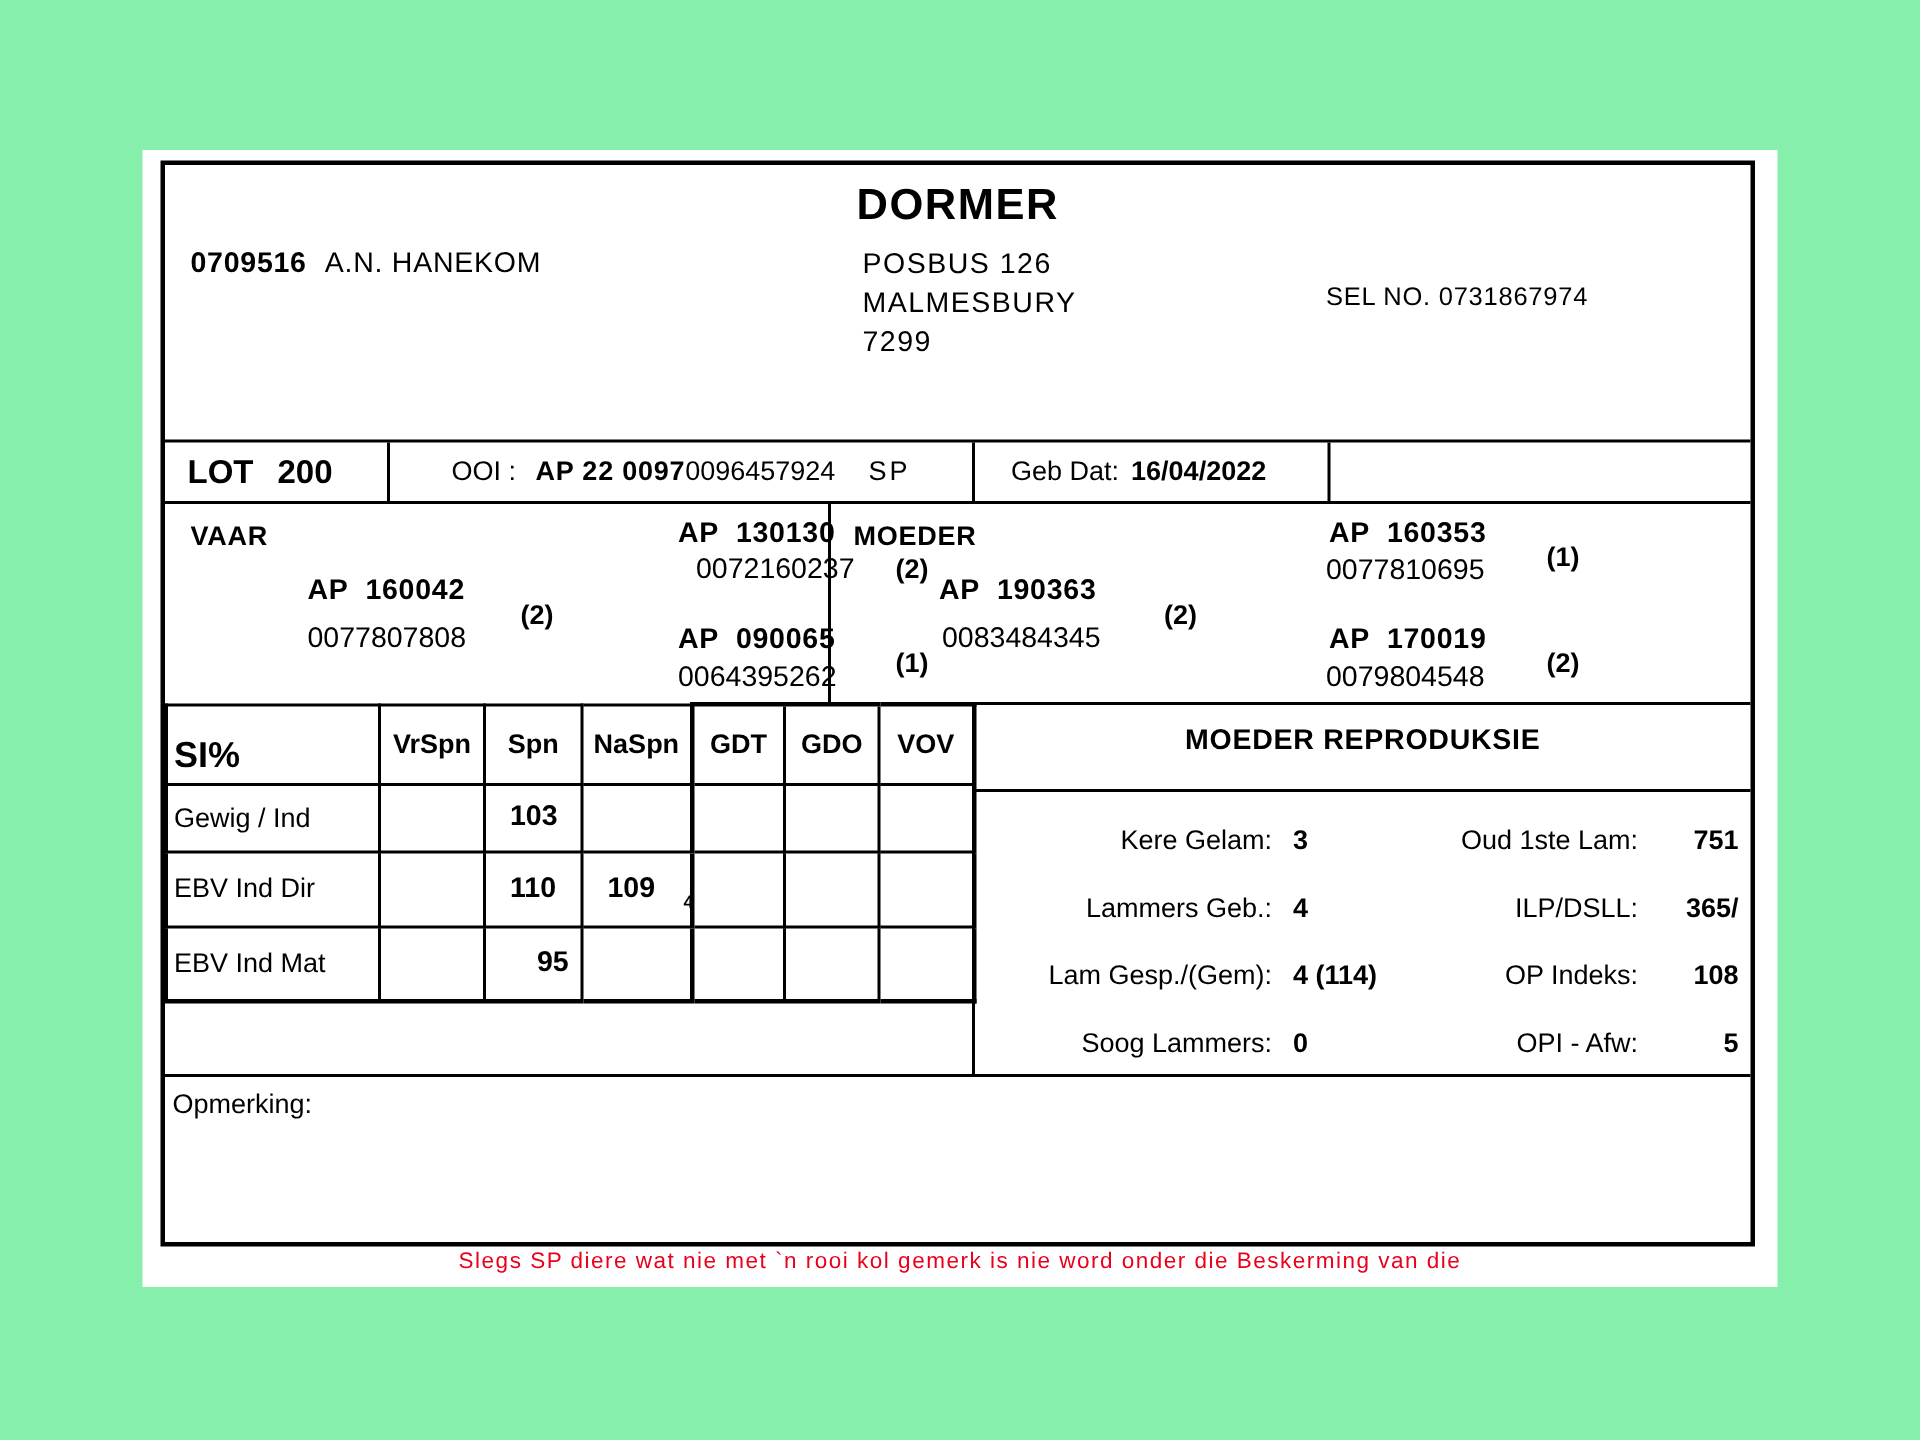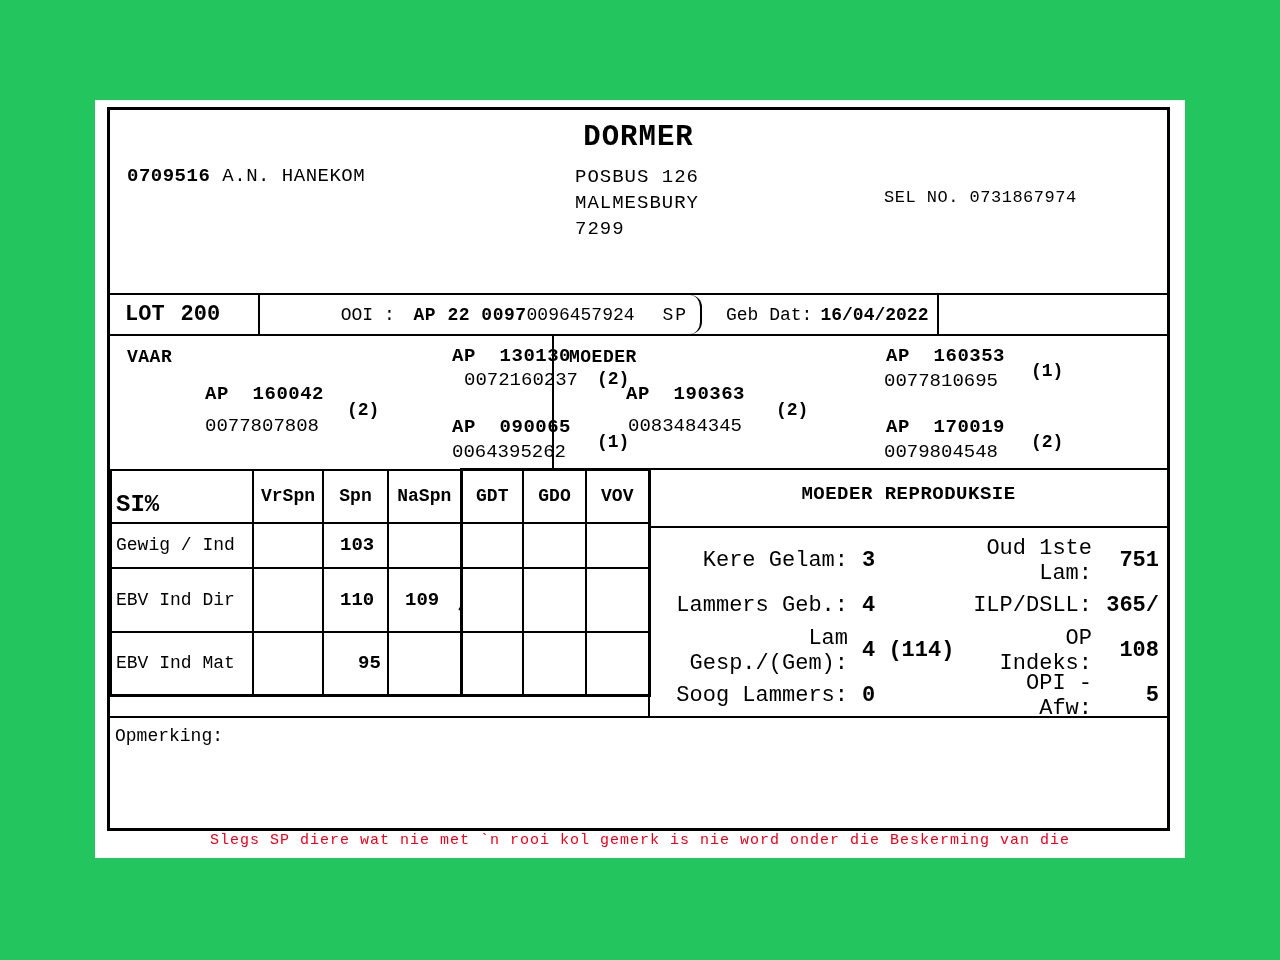--- a/index.html
+++ b/index.html
@@ -1,37 +1,37 @@
 <!DOCTYPE html>
 <html><head>
 <meta charset="utf-8">
 <style>
   * { margin:0; padding:0; box-sizing:border-box; }
   html,body { width:1280px; height:960px; }
   body { background:#333333; font-family:"Liberation Sans", sans-serif; color:#000; }
-  .stage { position:relative; width:1280px; height:960px; background:#22c55e; overflow:hidden;font-family:Liberation Mono, monospace; }
+  .stage { position:relative; width:1280px; height:960px; background:#86efac; overflow:hidden; }
   .sheet { position:absolute; left:95px; top:100px; width:1090px; height:758px; background:#ffffff; }
   .card { position:absolute; left:12px; top:7px; width:1063px; height:724px; border:3px solid #000; background:#fff; }
   .abs { position:absolute; }
   .b { font-weight:bold; }
   .id { white-space:pre; letter-spacing:0.5px; }
 
   
   .title { position:absolute; top:11px; left:0; width:100%; text-align:center; font-size:29px; font-weight:bold; letter-spacing:1px; }
   .member { position:absolute; top:55px; left:17px; font-size:19px; letter-spacing:0.5px; }
   .member .num { font-weight:bold; margin-right:12px; }
   .address { position:absolute; top:54px; left:465px; font-size:19px; line-height:26px; letter-spacing:1px; }
   .selno { position:absolute; top:78px; left:774px; font-size:17px; letter-spacing:0.5px; }
 
   
   .lot-row { position:absolute; top:183px; left:0; width:100%; height:43px; border-top:2px solid #000; border-bottom:2px solid #000; display:flex; font-size:18px; }
   .lot-row .cell { height:100%; display:flex; align-items:center; }
   .cell-lot { width:150px; padding-left:15px; border-right:2px solid #000; font-size:22px; font-weight:bold; }
   .cell-lot .lotnum { margin-left:16px; }
-  .cell-ooi { width:442px; border-right:2px solid #000; padding:0 12px; justify-content:flex-end;border-radius:12px; }
+  .cell-ooi { width:390px; border-right:2px solid #000; padding:0 12px; justify-content:center; }
   .cell-ooi .gap6 { margin-left:8px; }
   .cell-ooi .sp { margin-left:17px; letter-spacing:2px; }
   .cell-gebdat { width:237px; border-right:2px solid #000; padding-left:24px; }
   .cell-stat { flex:1; padding:0 6px 0 10px; font-size:17px; }
   .ml6 { margin-left:6px; }
   .ml8 { margin-left:8px; }
   .spacer { flex:1; }
 
   
   .pedigree { position:absolute; top:226px; left:0; width:100%; height:132px; display:flex; font-size:19px; }
@@ -43,36 +43,36 @@
   
   .main-row { position:absolute; top:358px; left:0; width:100%; height:250px; border-bottom:2px solid #000; display:flex; }
   .main-left { width:540px; border-right:2px solid #000; }
   .main-right { flex:1; position:relative; border-top:2px solid #000; }
 
   table.si { border-collapse:collapse; table-layout:fixed; width:538px; }
   table.si th, table.si td { border:2px solid #000; overflow:hidden; }
   table.si tr.head th { height:53px; font-size:18px; font-weight:bold; text-align:center; vertical-align:middle; }
   table.si td.corner { vertical-align:bottom; padding:16px 0 4px 4px; font-size:24px; }
   table.si td.rowlabel { font-size:18px; padding-left:4px; height:45px; vertical-align:middle; }
-  table.si tr.r2 td, table.si tr.r3 td { height:64px; }
+  table.si tr.r2 td, table.si tr.r3 td { height:50px; }
   table.si td.val { vertical-align:middle; padding-left:16px; font-size:19px; }
   table.si .gl { border-left:3px solid #000; }
   table.si .gr { border-right:3px solid #000; }
   table.si tr.head .gt { border-top:3px solid #000;text-align:center; }
   table.si tr.r3 td { border-bottom:3px solid #000; }
   .sub { font-size:12px; font-weight:bold; position:relative; top:7px; margin-left:19px; }
 
   .lmi-row { height:45px; display:flex; align-items:center; font-size:18px; padding-left:73px; }
   .lmi-row .v { font-weight:bold; font-size:19px; }
   .m36 { margin-left:36px; } .m58 { margin-left:58px; } .m18 { margin-left:18px; }
   .m90 { margin-left:90px; } .m12 { margin-left:12px; }
 
   .repro-head { position:absolute; top:13px; left:0; width:100%; text-align:center; font-size:19px; font-weight:bold; letter-spacing:0.5px; }
   .repro-line { position:absolute; top:56px; left:0; right:0; border-bottom:2px solid #000; }
-  .repro-grid { position:absolute; top:68px; left:0; right:0; display:grid; grid-template-columns:198px 112px 132px auto; grid-auto-rows:45px; align-items:center; padding-right:8px; font-size:22px; }
+  .repro-grid { position:absolute; top:68px; left:0; right:0; display:grid; grid-template-columns:198px 112px 132px auto; grid-auto-rows:45px; align-items:center; padding-right:8px; font-size:18px; }
   .repro-grid .rl { text-align:right; }
   .repro-grid .rv { font-weight:bold; padding-left:14px; }
   .repro-grid .rv2 { font-weight:bold; text-align:right; }
 
   .opmerking { position:absolute; top:608px; left:0; width:100%; height:116px; }
   .opmerking-label { position:absolute; top:8px; left:5px; font-size:18px; }
 
   .footer-warning { position:absolute; top:732px; left:0; width:100%; text-align:center; font-size:15px; letter-spacing:1px; color:#e8001c; }
 </style>
 </head>

